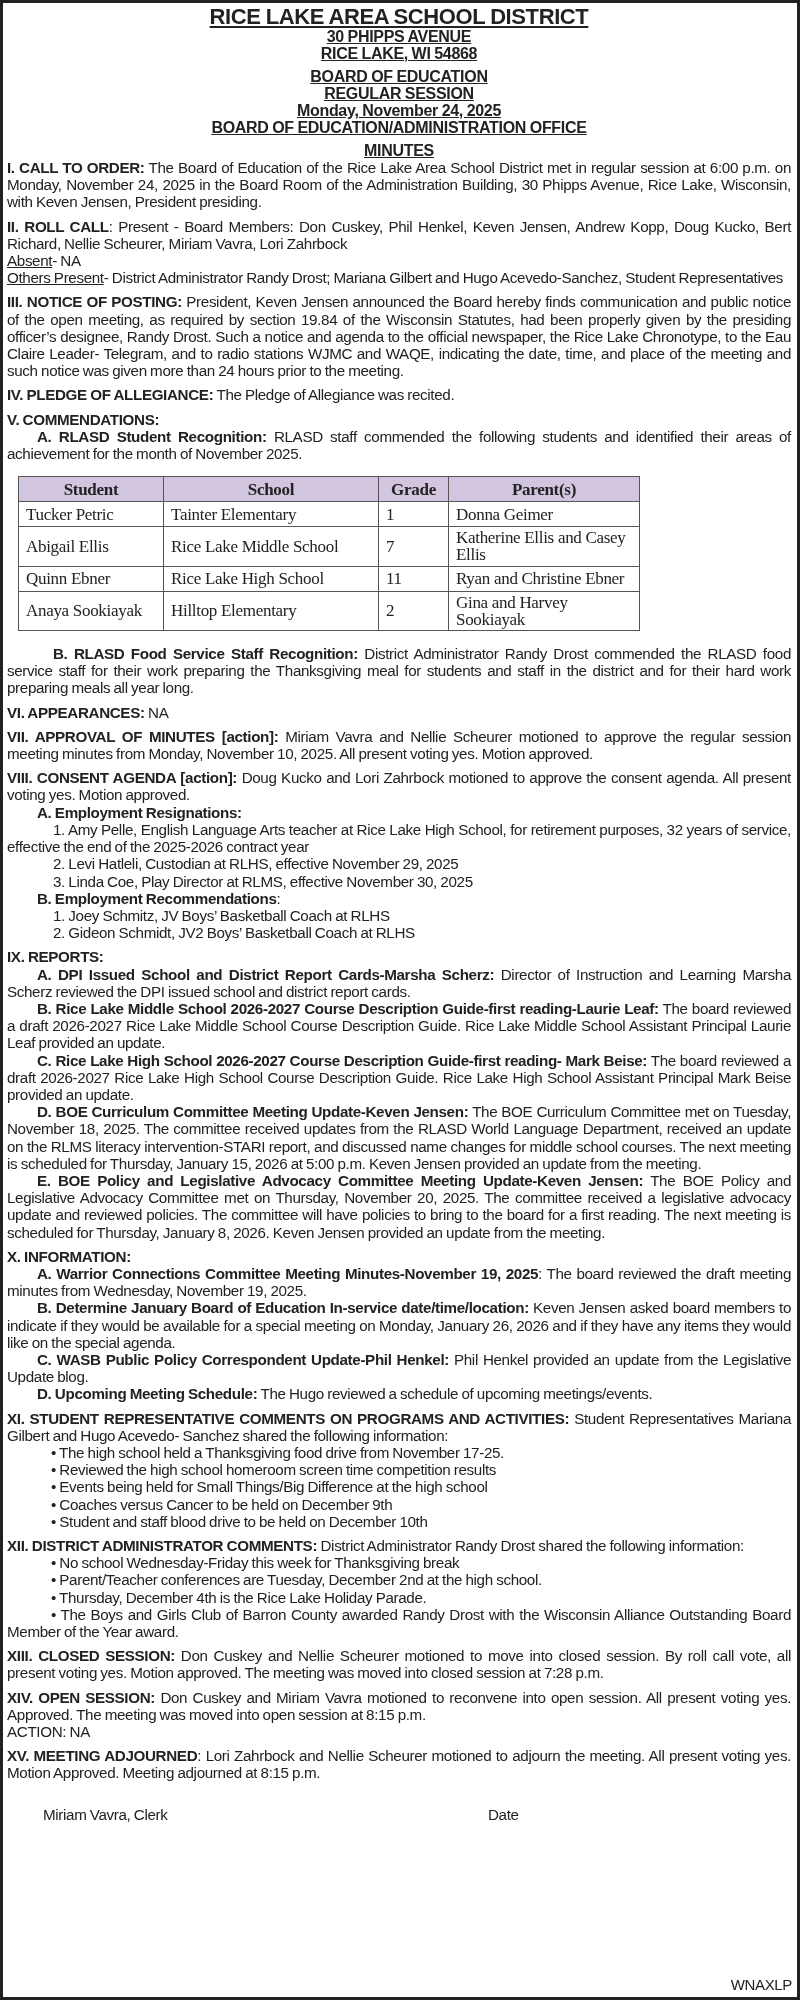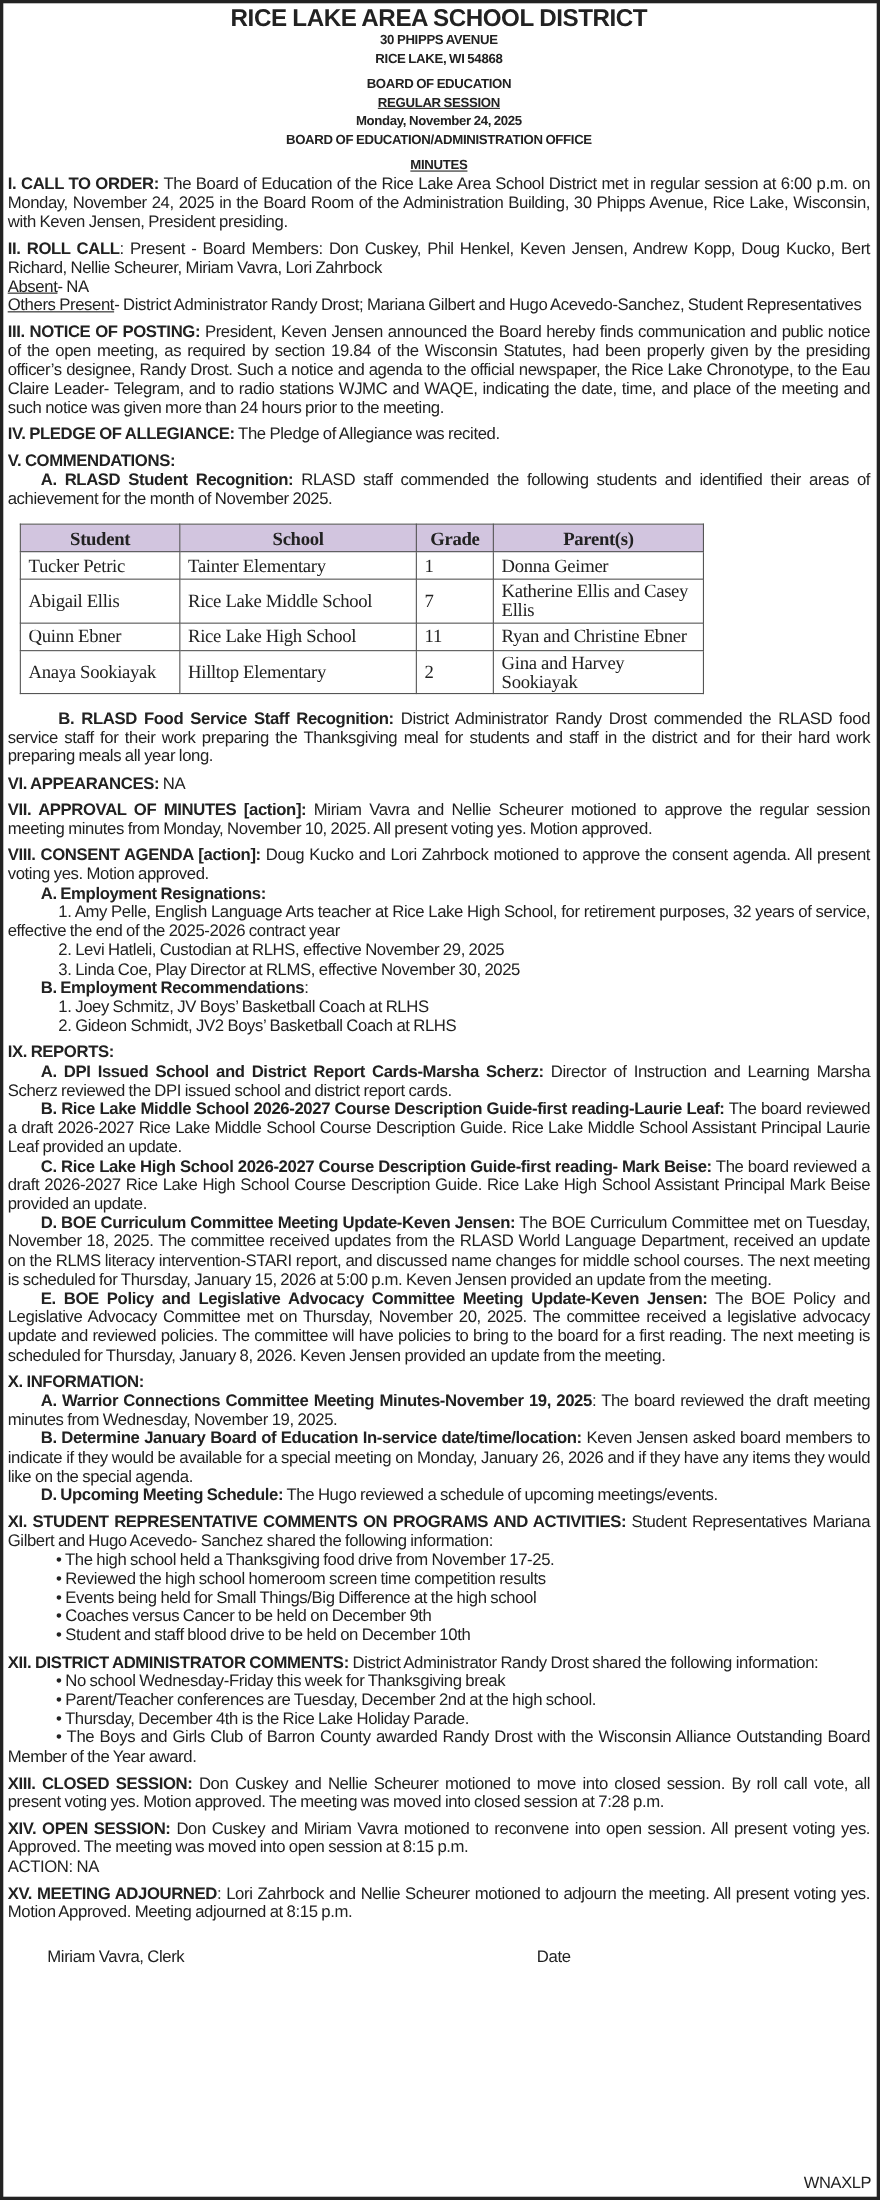--- a/index.html
+++ b/index.html
@@ -10,23 +10,23 @@
     width: 800px; height: 2000px;
     border: 3px solid #222;
     padding: 2px 6px 0 4px;
     font-family: "Liberation Sans", sans-serif;
     color: #222;
     font-size: 15.2px;
     line-height: 17.2px;
     letter-spacing: -0.35px;
     word-spacing: -0.5px;
   }
-  .header { text-align: center; font-weight: bold; }
+  .header { text-align: center; font-weight: bold; text-decoration: underline; }
   .h-title { font-size: 22px; line-height: 23px; letter-spacing: -0.4px; }
-  .h-sub { font-size: 12px; line-height: 17px; letter-spacing: -0.3px; }
+  .h-sub { font-size: 16px; line-height: 17px; letter-spacing: -0.3px; }
   .h-gap { height: 6px; }
   .u { text-decoration: underline; }
   p { margin: 0; text-align: justify; }
   .sec { margin-top: 7px; }
   .b { font-weight: bold; }
   .ind1 { text-indent: 30px; }
   .ind2 { padding-left: 46px; }
   .ind2h { text-indent: 46px; }
   .bul { padding-left: 44px; }
   table.rec {
@@ -146,20 +146,21 @@
     <p class="ind1"><span class="b">B. Rice Lake Middle School 2026-2027 Course Description Guide-first reading-Laurie Leaf:</span> <span>The board reviewed a draft 2026-2027 Rice Lake Middle School Course Description Guide. Rice Lake Middle School Assistant Principal Laurie Leaf provided an update.</span></p>
     <p class="ind1"><span class="b">C. Rice Lake High School 2026-2027 Course Description Guide-first reading- Mark Beise:</span> <span>The board reviewed a draft 2026-2027 Rice Lake High School Course Description Guide. Rice Lake High School Assistant Principal Mark Beise provided an update.</span></p>
     <p class="ind1"><span class="b">D. BOE Curriculum Committee Meeting Update-Keven Jensen:</span> <span>The BOE Curriculum Committee met on Tuesday, November 18, 2025. The committee received updates from the RLASD World Language Department, received an update on the RLMS literacy intervention-STARI report, and discussed name changes for middle school courses. The next meeting is scheduled for Thursday, January 15, 2026 at 5:00 p.m. Keven Jensen provided an update from the meeting.</span></p>
     <p class="ind1"><span class="b">E. BOE Policy and Legislative Advocacy Committee Meeting Update-Keven Jensen:</span> <span>The BOE Policy and Legislative Advocacy Committee met on Thursday, November 20, 2025. The committee received a legislative advocacy update and reviewed policies. The committee will have policies to bring to the board for a first reading. The next meeting is scheduled for Thursday, January 8, 2026. Keven Jensen provided an update from the meeting.</span></p>
   </div>
 
   <div class="sec">
     <p><span class="b">X. INFORMATION:</span></p>
     <p class="ind1"><span class="b">A. Warrior Connections Committee Meeting Minutes-November 19, 2025</span><span>: The board reviewed the draft meeting minutes from Wednesday, November 19, 2025.</span></p>
     <p class="ind1"><span class="b">B. Determine January Board of Education In-service date/time/location:</span><span> Keven Jensen asked board members to indicate if they would be available for a special meeting on Monday, January 26, 2026 and if they have any items they would like on the special agenda.</span></p>
+    <p class="ind1"><span class="b">C. WASB Public Policy Correspondent Update-Phil Henkel:</span><span> Phil Henkel provided an update from the Legislative Update blog.</span></p>
     <p class="ind1"><span class="b">D. Upcoming Meeting Schedule:</span><span> The Hugo reviewed a schedule of upcoming meetings/events.</span></p>
   </div>
 
   <div class="sec">
     <p><span class="b">XI. STUDENT REPRESENTATIVE COMMENTS ON PROGRAMS AND ACTIVITIES:</span> <span>Student Representatives Mariana Gilbert and Hugo Acevedo- Sanchez shared the following information:</span></p>
     <p class="bul"><span>• </span><span>The high school held a Thanksgiving food drive from November 17-25.</span></p>
     <p class="bul"><span>• </span><span>Reviewed the high school homeroom screen time competition results</span></p>
     <p class="bul"><span>• </span><span>Events being held for Small Things/Big Difference at the high school</span></p>
     <p class="bul"><span>• </span><span>Coaches versus Cancer to be held on December 9th</span></p>
     <p class="bul"><span>• </span><span>Student and staff blood drive to be held on December 10th</span></p>

